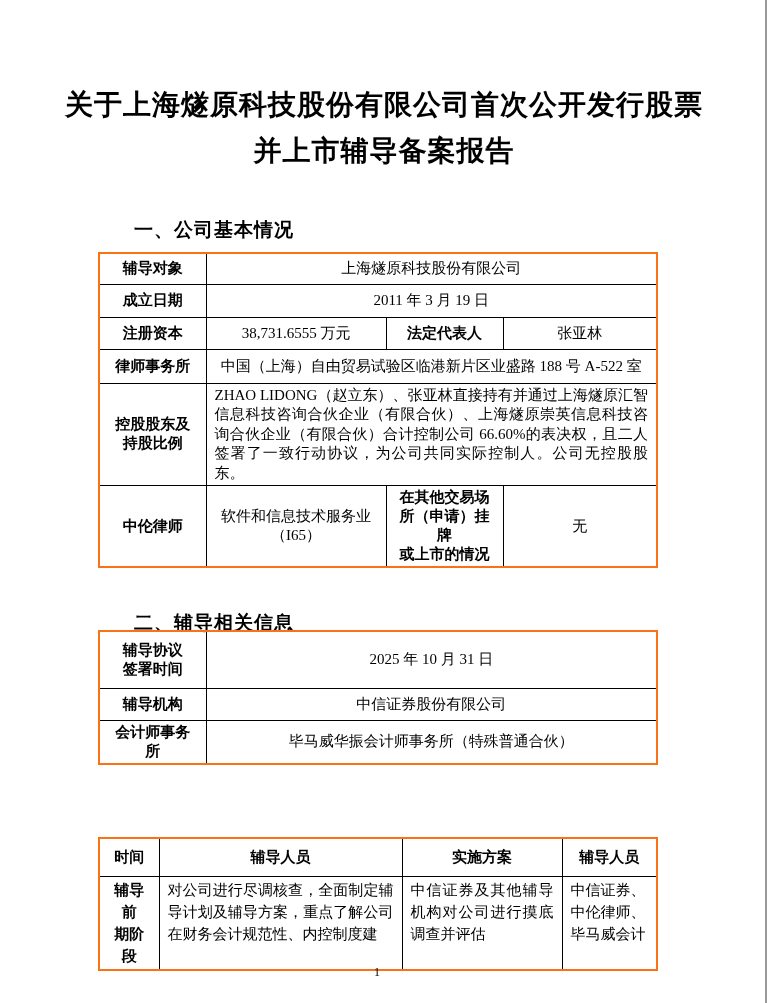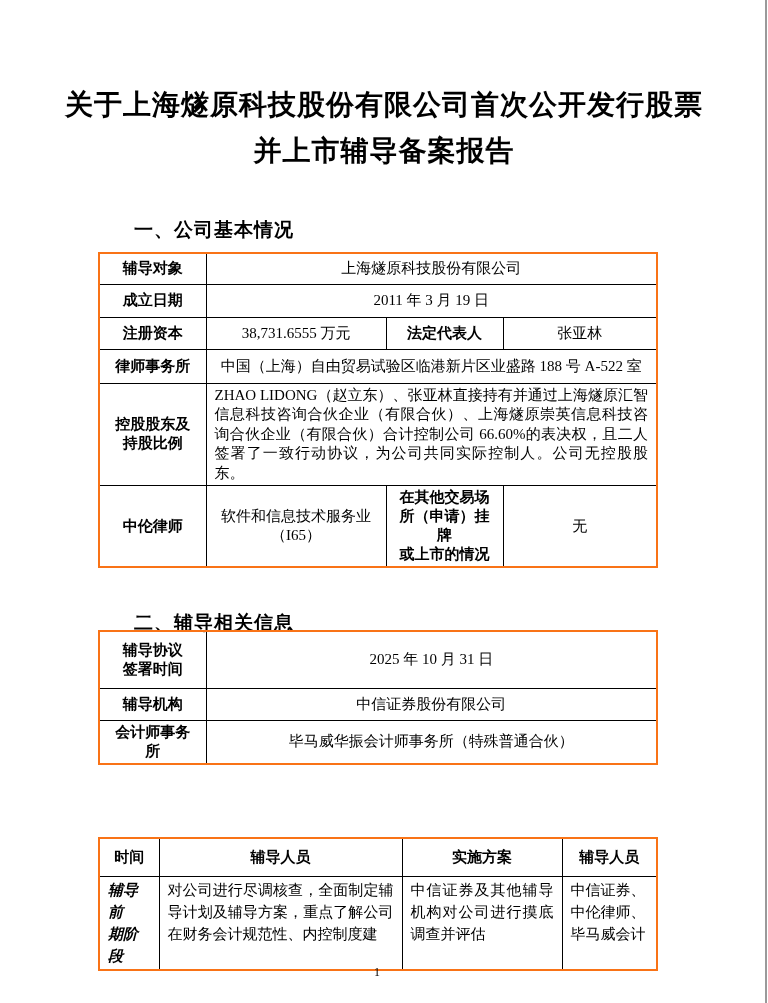--- a/index.html
+++ b/index.html
@@ -36,21 +36,21 @@
   .doc-table td, .doc-table th { border:1px solid #000; padding:2px 8px; vertical-align:middle; }
   .lbl {
     font-weight:bold; text-align:center; white-space:pre-line; line-height:19px;
     padding:2px 4px;
   }
   .val { text-align:center; }
   .pre { white-space:pre-line; line-height:19px; }
   .jc  { text-align:justify; text-justify:inter-character; line-height:19.6px; padding:3px 8px; }
   .t3 th { font-weight:bold; text-align:center; font-size:15px; }
   .t3 td.body { vertical-align:top; padding-top:2px; line-height:22px; text-align:justify; text-justify:inter-character; }
-  .t3 td.body-center { vertical-align:middle; white-space:pre-line; line-height:22px; font-weight:bold;font-style:italic; }
+  .t3 td.body-center { vertical-align:middle; text-align:center; white-space:pre-line; line-height:22px; font-weight:bold; }
 
   .page-number {
     position:absolute; left:98px; width:558px; top:965px;
     text-align:center; font-size:12px;
   }
 </style>
 </head>
 <body>
 
 <div class="page">

